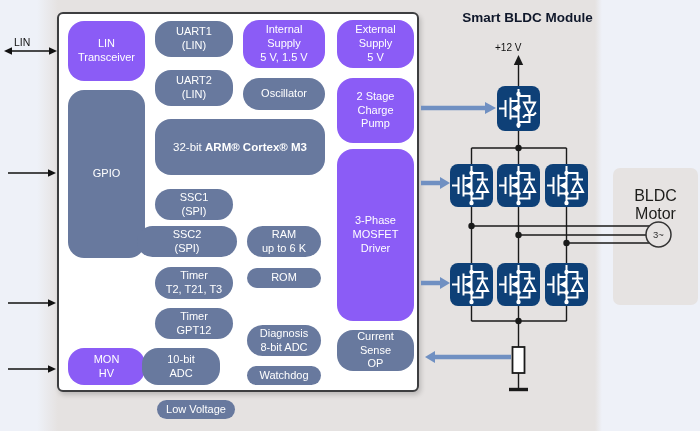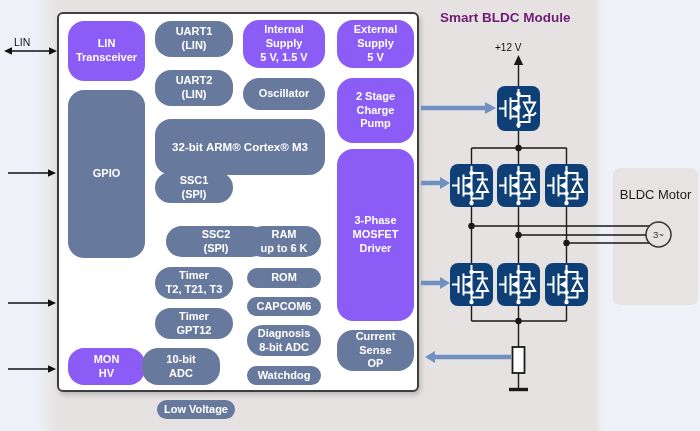--- a/index.html
+++ b/index.html
@@ -13,46 +13,46 @@
   .strip-left-fade{position:absolute;left:37px;top:0;width:21px;height:431px;
     background:linear-gradient(to right,#eef1f8,#e5e2e1);}
   .strip-right{position:absolute;left:602px;top:0;width:98px;height:431px;background:#eef1f8;}
   .strip-right-fade{position:absolute;left:595px;top:0;width:7px;height:431px;
     background:linear-gradient(to right,#e5e2e1,#eef1f8);}
 
   .motor-box{
     position:absolute;left:613px;top:168px;width:85px;height:137px;
     background:#e6e3e2;border-radius:7px;
     text-align:center;padding-top:19px;box-sizing:border-box;
-    font-size:13px;color:#1d1d1b;
+    font-size:16px;color:#1d1d1b;
   }
 
   .mcu-box{
     position:absolute;left:57px;top:12px;width:362px;height:380px;
     background:#ffffff;border:2px solid #3d3e40;border-radius:6px;
     box-sizing:border-box;box-shadow:2px 3px 5px rgba(0,0,0,0.18);
   }
 
   .blk{
     position:absolute;border-radius:16px;color:#ffffff;
     display:flex;align-items:center;justify-content:center;
     text-align:center;font-size:11px;line-height:1.27;
-    white-space:pre-line;box-sizing:border-box;font-weight:bold;
+    white-space:pre-line;box-sizing:border-box;
   }
   .hv{background:#8b5cf6;}
   .lv{background:#68799e;}
   .arm{font-size:11.5px;text-align:right;}
 
   .wires{position:absolute;left:0;top:0;z-index:3;}
   .blocks-layer{position:absolute;left:0;top:0;width:700px;height:431px;z-index:2;}
   .top-layer{position:absolute;left:0;top:0;width:700px;height:431px;z-index:4;pointer-events:none;}
 
   .title{
     position:absolute;left:440px;top:10px;width:175px;
-    font-size:13.5px;font-weight:bold;color:#701a75;
+    text-align:center;font-size:13.5px;font-weight:bold;color:#0f172a;
   }
   .lin-label{position:absolute;left:14px;top:36px;font-size:10.5px;color:#111;}
   .v12-label{position:absolute;left:495px;top:42px;width:47px;font-size:10px;color:#111;}
 </style>
 </head>
 <body>
 
 <div class="canvas">
 
   <div class="strip-left"></div>
@@ -73,39 +73,38 @@
     <div class="blk hv" style="left:68px;top:348px;width:77px;height:37px">MON
 HV</div>
 
     <div class="blk lv" style="left:155px;top:21px;width:78px;height:36px">UART1
 (LIN)</div>
     <div class="blk lv" style="left:155px;top:70px;width:78px;height:36px">UART2
 (LIN)</div>
     <div class="blk lv arm" style="left:155px;top:119px;width:170px;height:56px">
       <span><span>32-bit </span><b>ARM® Cortex® M3</b></span>
     </div>
-    <div class="blk lv" style="left:155px;top:172px;width:78px;height:31px">SSC1
+    <div class="blk lv" style="left:155px;top:189px;width:78px;height:31px">SSC1
 (SPI)</div>
-    <div class="blk lv" style="left:166px;top:226px;width:100px;height:31px">SSC2
+    <div class="blk lv" style="left:137px;top:226px;width:100px;height:31px">SSC2
 (SPI)</div>
     <div class="blk lv" style="left:155px;top:267px;width:78px;height:32px">Timer
 T2, T21, T3</div>
     <div class="blk lv" style="left:155px;top:308px;width:78px;height:31px">Timer
 GPT12</div>
     <div class="blk lv" style="left:142px;top:348px;width:78px;height:37px">10-bit
 ADC</div>
 
     <div class="blk hv" style="left:243px;top:20px;width:82px;height:48px">Internal
 Supply
 5 V, 1.5 V</div>
     <div class="blk lv" style="left:243px;top:78px;width:82px;height:32px">Oscillator</div>
     <div class="blk lv" style="left:247px;top:226px;width:74px;height:31px">RAM
 up to 6 K</div>
     <div class="blk lv" style="left:247px;top:268px;width:74px;height:20px">ROM</div>
-    <div class="blk lv" style="left:247px;top:297px;width:74px;height:19px">CAPCOM6</div>
     <div class="blk lv" style="left:247px;top:325px;width:74px;height:31px">Diagnosis
 8-bit ADC</div>
     <div class="blk lv" style="left:247px;top:366px;width:74px;height:19px">Watchdog</div>
 
     <div class="blk hv" style="left:337px;top:20px;width:77px;height:48px">External
 Supply
 5 V</div>
     <div class="blk hv" style="left:337px;top:78px;width:77px;height:65px">2 Stage
 Charge
 Pump</div>

